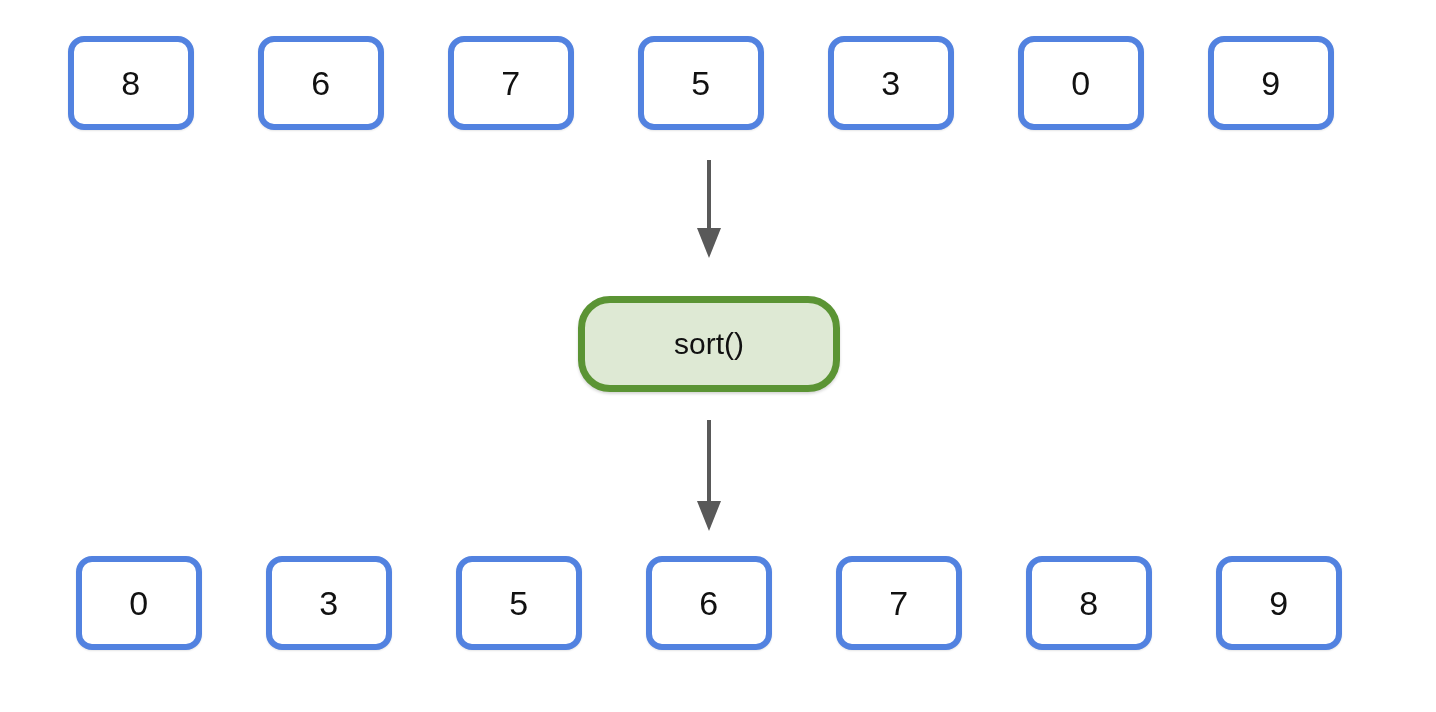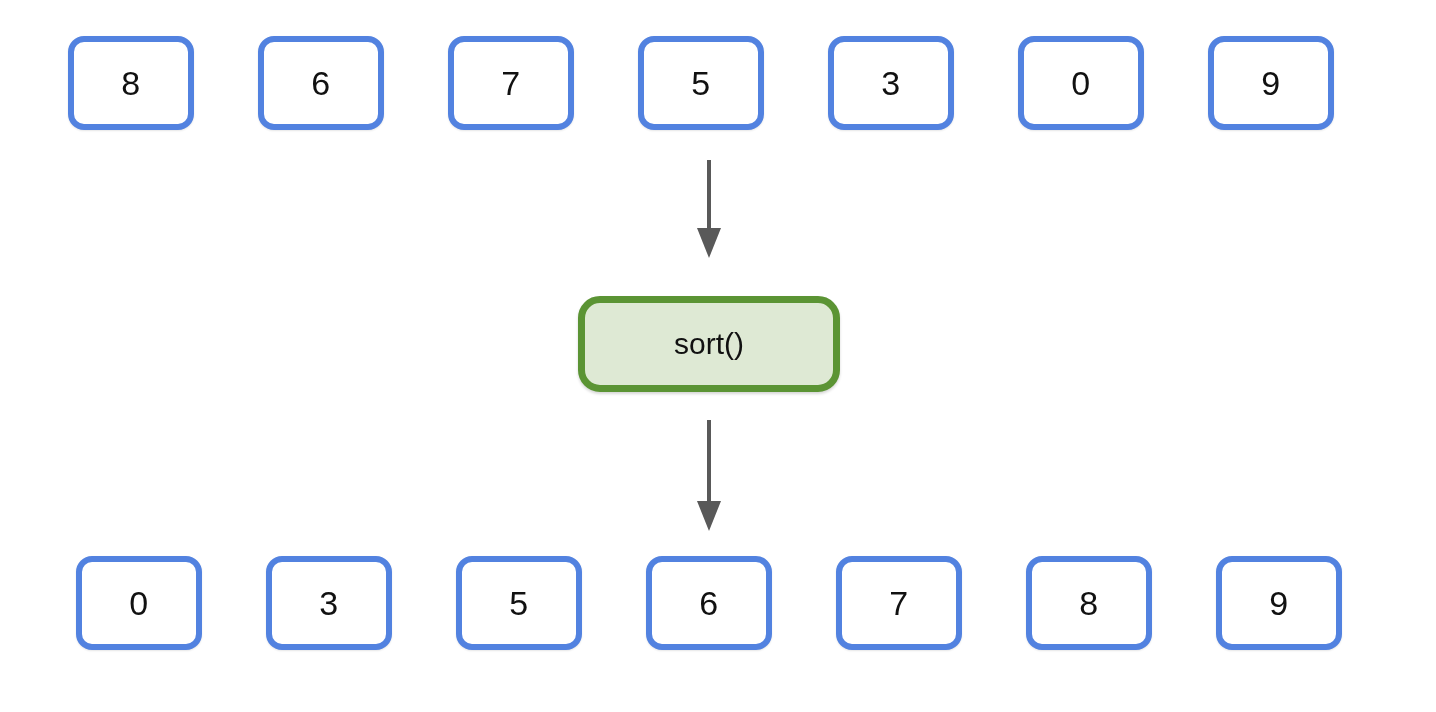--- a/index.html
+++ b/index.html
@@ -54,21 +54,21 @@
 
   
   #op-node {
     position: absolute;
     left: 578px;
     top: 296px;
     width: 262px;
     height: 96px;
     box-sizing: border-box;
     border: 7px solid #5b9434;
-    border-radius: 22px;
+    border-radius: 32px;
     background: #dee9d4;
     display: flex;
     align-items: center;
     justify-content: center;
     box-shadow: 0 2px 3px rgba(0,0,0,0.16);
   }
   #op-node .op-label {
     font-size: 30px;
     color: #111111;
     line-height: 1;

